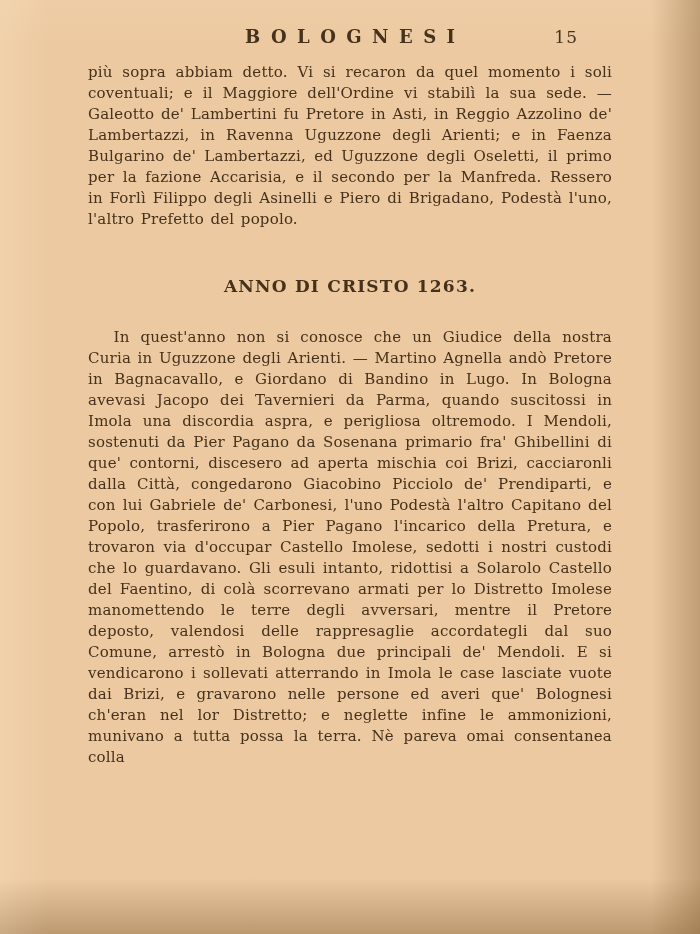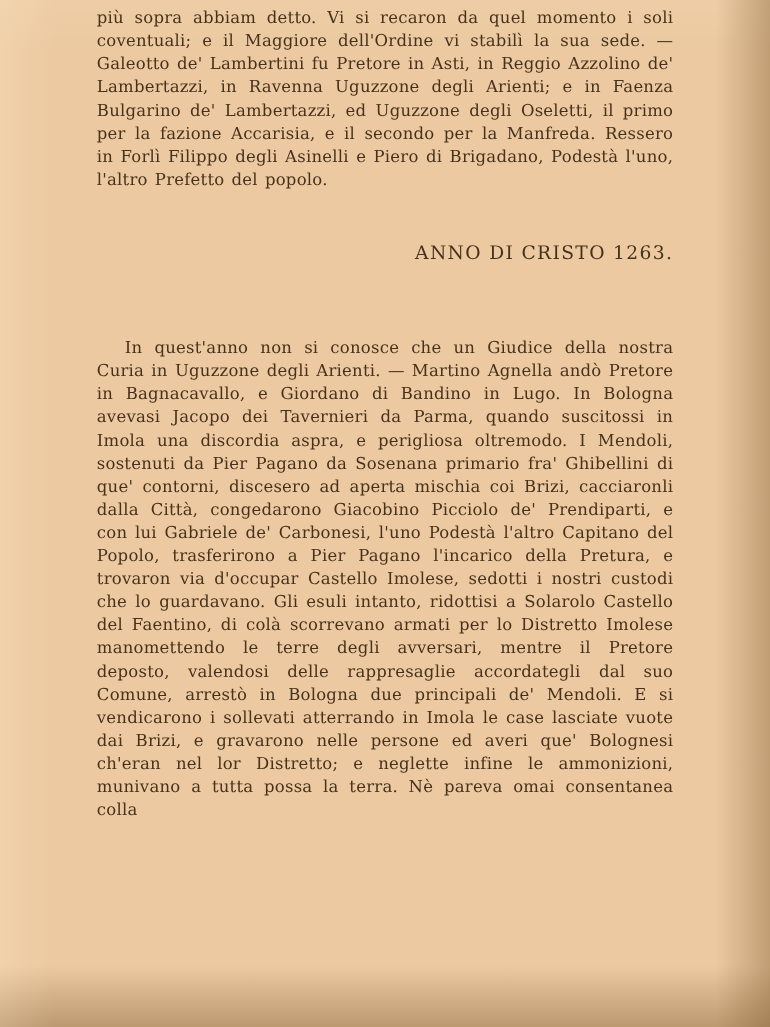--- a/index.html
+++ b/index.html
@@ -52,31 +52,35 @@
     margin: 0;
   }
   .para.continuation {
     text-indent: 0;
   }
   .para.indented {
     text-indent: 1.7em;
   }
   .section-heading {
     font-size: 17px;
-    font-weight: normal;
+    font-weight: bold;
     letter-spacing: 1.2px;
-    text-align: right;
-    margin: 46px 0 66px 0;
+    text-align: center;
+    margin: 46px 0 31px 0;
   }
 </style>
 </head>
 <body>
 
 <div class="page">
 
+  <div class="page-header">
+    <span class="running-title">BOLOGNESI</span>
+    <span class="page-number">15</span>
+  </div>
 
   <div class="text-block">
 
     <p class="para continuation">più sopra abbiam detto. Vi si recaron da quel momento i soli coventuali; e il Maggiore dell'Ordine vi stabilì la sua sede. — Galeotto de' Lambertini fu Pretore in Asti, in Reggio Azzolino de' Lambertazzi, in Ravenna Uguzzone degli Arienti; e in Faenza Bulgarino de' Lambertazzi, ed Uguzzone degli Oseletti, il primo per la fazione Accarisia, e il secondo per la Manfreda. Ressero in Forlì Filippo degli Asinelli e Piero di Brigadano, Podestà l'uno, l'altro Prefetto del popolo.</p>
 
     <h2 class="section-heading">ANNO DI CRISTO 1263.</h2>
 
     <p class="para indented">In quest'anno non si conosce che un Giudice della nostra Curia in Uguzzone degli Arienti. — Martino Agnella andò Pretore in Bagnacavallo, e Giordano di Bandino in Lugo. In Bologna avevasi Jacopo dei Tavernieri da Parma, quando suscitossi in Imola una discordia aspra, e perigliosa oltremodo. I Mendoli, sostenuti da Pier Pagano da Sosenana primario fra' Ghibellini di que' contorni, discesero ad aperta mischia coi Brizi, cacciaronli dalla Città, congedarono Giacobino Picciolo de' Prendiparti, e con lui Gabriele de' Carbonesi, l'uno Podestà l'altro Capitano del Popolo, trasferirono a Pier Pagano l'incarico della Pretura, e trovaron via d'occupar Castello Imolese, sedotti i nostri custodi che lo guardavano. Gli esuli intanto, ridottisi a Solarolo Castello del Faentino, di colà scorrevano armati per lo Distretto Imolese manomettendo le terre degli avversari, mentre il Pretore deposto, valendosi delle rappresaglie accordategli dal suo Comune, arrestò in Bologna due principali de' Mendoli. E si vendicarono i sollevati atterrando in Imola le case lasciate vuote dai Brizi, e gravarono nelle persone ed averi que' Bolognesi ch'eran nel lor Distretto; e neglette infine le ammonizioni, munivano a tutta possa la terra. Nè pareva omai consentanea colla</p>
 
   </div>

